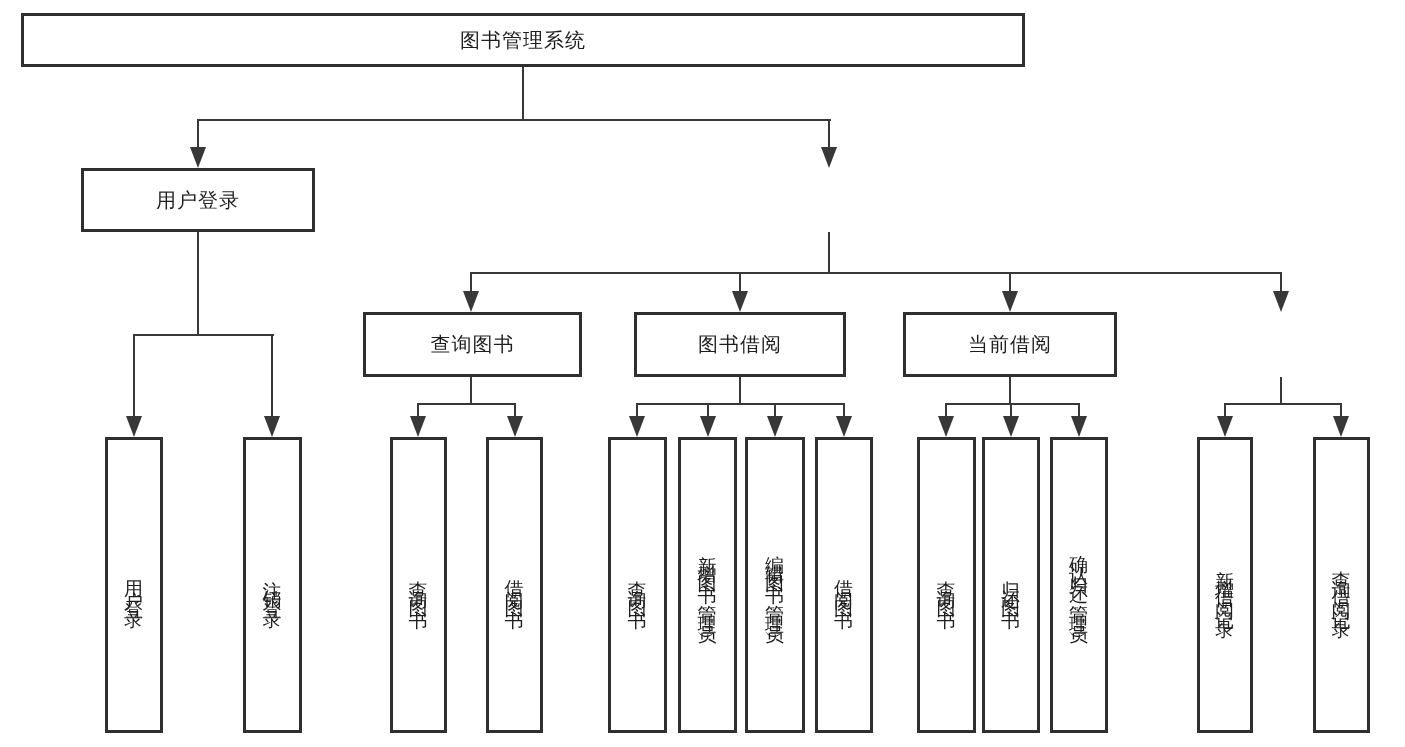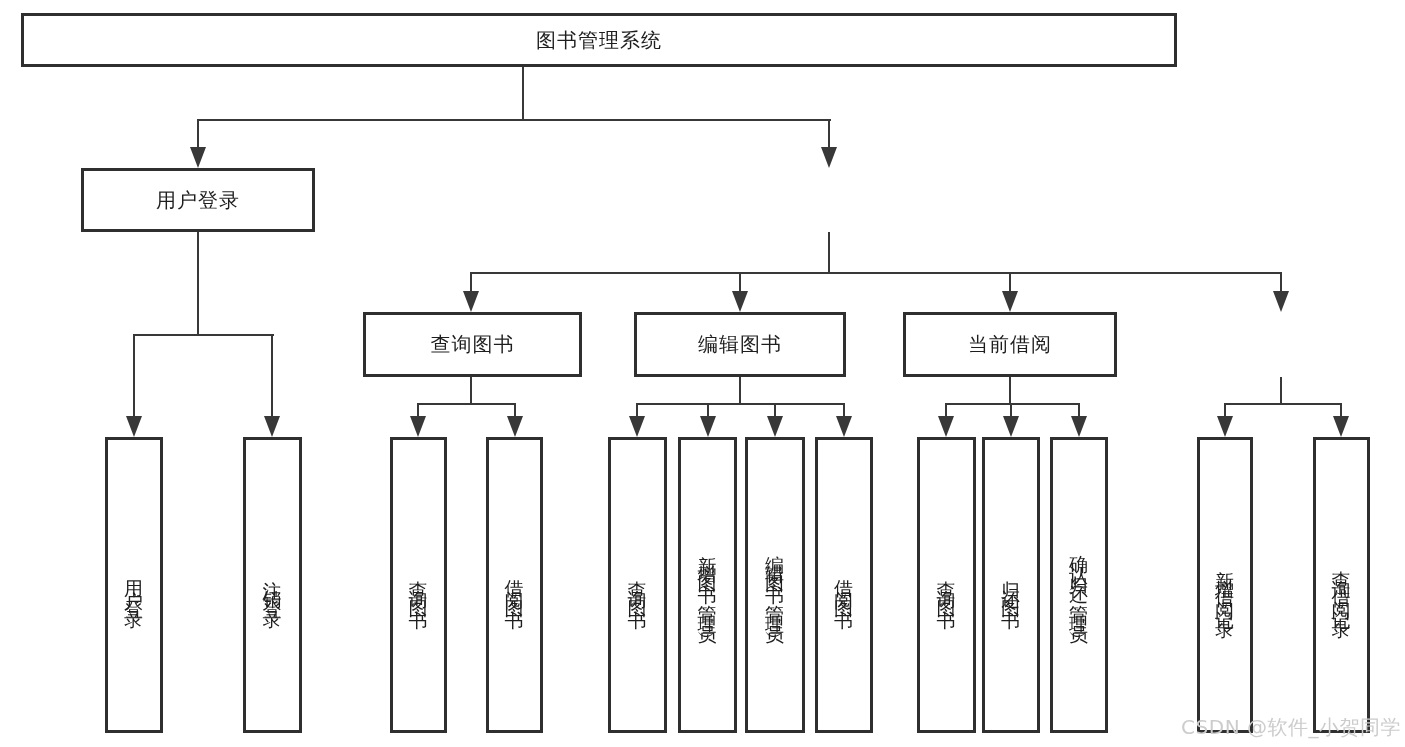--- a/index.html
+++ b/index.html
@@ -86,33 +86,33 @@
          M700 416 L716 416 L708 437 Z
          M767 416 L783 416 L775 437 Z
          M836 416 L852 416 L844 437 Z
          M938 416 L954 416 L946 437 Z
          M1003 416 L1019 416 L1011 437 Z
          M1071 416 L1087 416 L1079 437 Z
          M1217 416 L1233 416 L1225 437 Z
          M1333 416 L1349 416 L1341 437 Z"></path>
   </svg>
 
-  <div class="node h-node" style="left:21px; top:13px; width:1156px; height:54px;">
+  <div class="node h-node" style="left:21px; top:13px; width:1004px; height:54px;">
     <span>图书管理系统</span>
   </div>
 
   <div class="node h-node" style="left:81px; top:168px; width:234px; height:64px;">
     <span>用户登录</span>
   </div>
 
   <div class="node h-node" style="left:363px; top:312px; width:219px; height:65px;">
     <span>查询图书</span>
   </div>
   <div class="node h-node" style="left:634px; top:312px; width:212px; height:65px;">
-    <span>编辑图书</span>
+    <span>图书借阅</span>
   </div>
   <div class="node h-node" style="left:903px; top:312px; width:214px; height:65px;align-items:center;">
     <span>当前借阅</span>
   </div>
 
   <div class="node leaf" style="left:105px; top:437px; width:58px; height:296px;">
     <span>用户登录</span>
   </div>
   <div class="node leaf" style="left:243px; top:437px; width:59px; height:296px;">
     <span>注销登录</span>
@@ -148,15 +148,14 @@
     <span>确认归还（管理员）</span>
   </div>
 
   <div class="node leaf" style="left:1197px; top:437px; width:56px; height:296px;">
     <span>新增借阅记录</span>
   </div>
   <div class="node leaf" style="left:1313px; top:437px; width:57px; height:296px;">
     <span>查询借阅记录</span>
   </div>
 
-  <div class="watermark">CSDN @软件_小贺同学</div>
 
 </div>
 
 </body></html>

